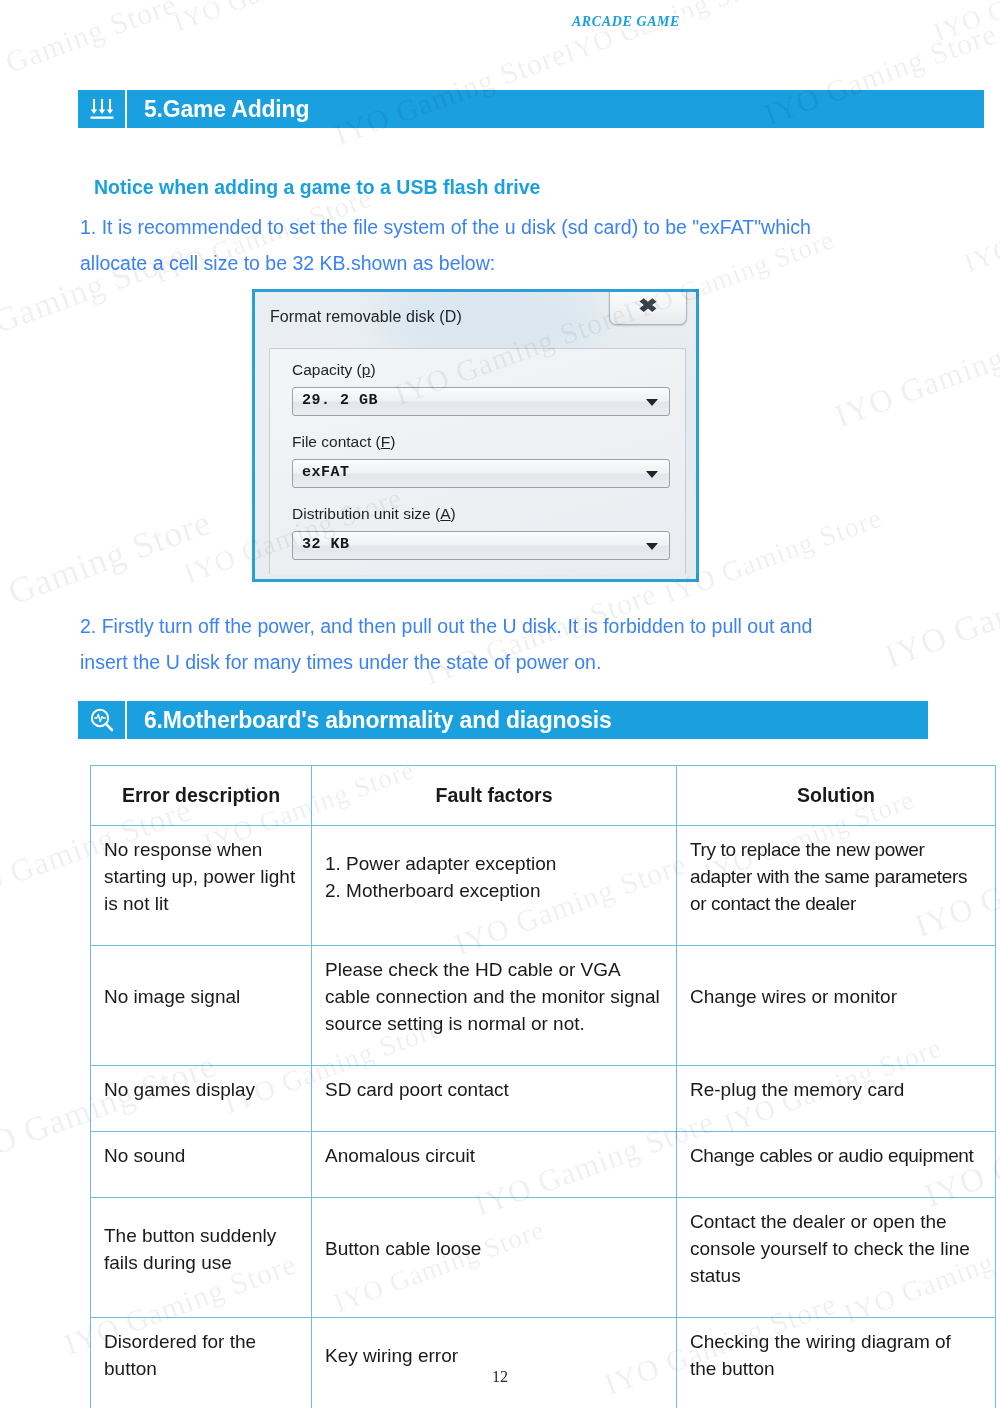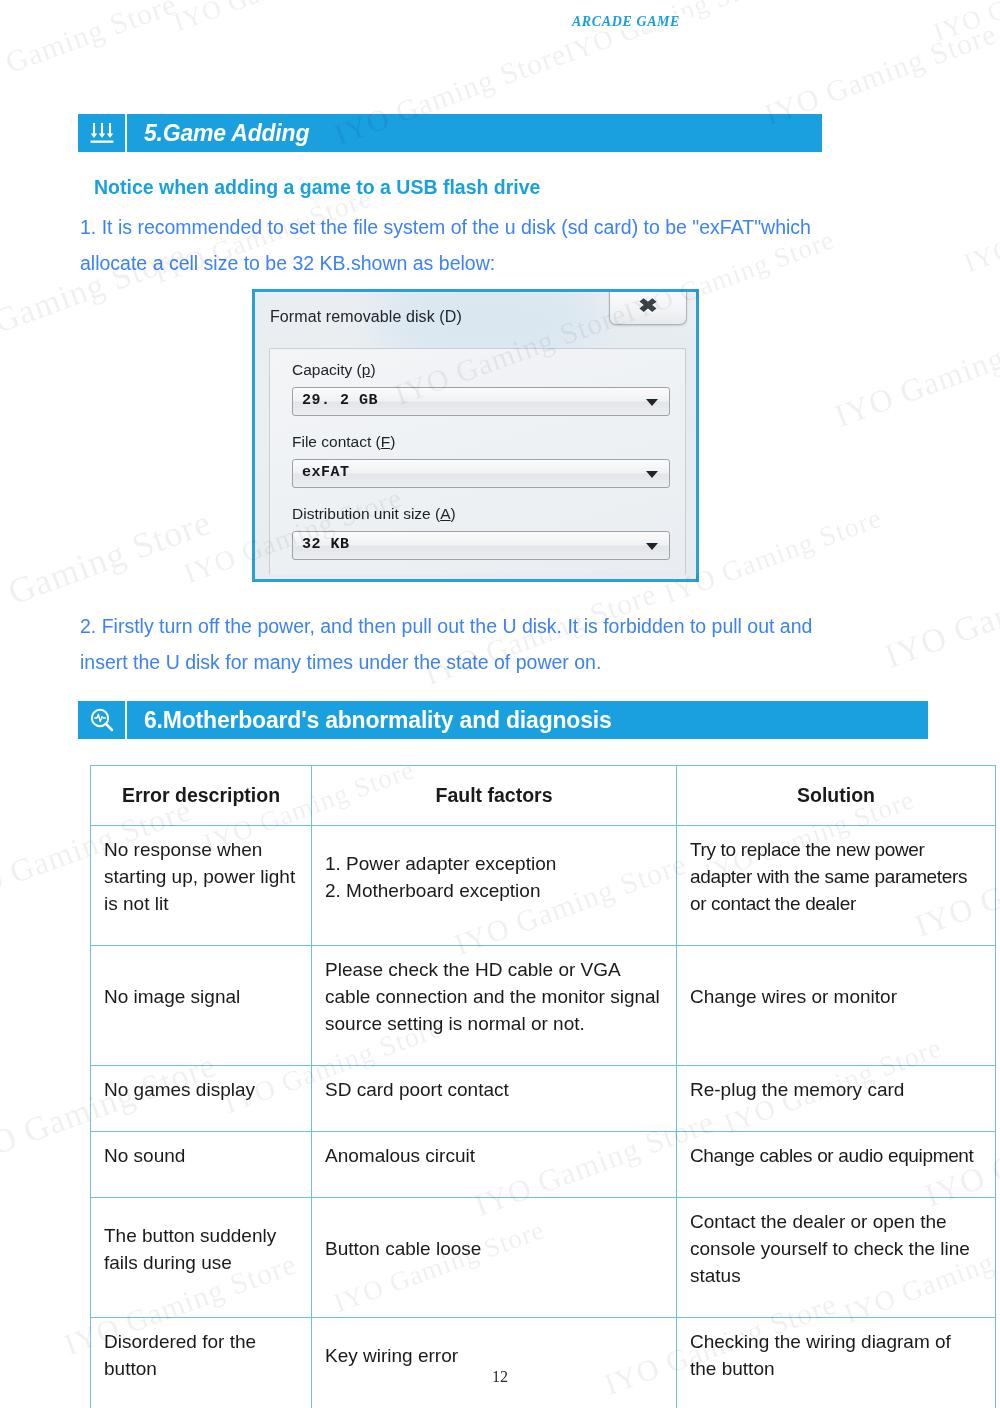--- a/index.html
+++ b/index.html
@@ -304,21 +304,21 @@
     </div>
 
   <div class="top-banner">
     <div class="banner-bar-left"></div>
     <div class="banner-gap">
       <span class="banner-label">ARCADE GAME</span>
     </div>
     <div class="banner-bar-right"></div>
   </div>
 
-  <div class="section-head" style="left:78px; top:114px; width:744px;font-style:italic;">
+  <div class="section-head" style="left:78px; top:90px; width:906px;">
     <div class="sec-icon-box">
       <svg width="26" height="24" viewBox="0 0 26 24" aria-hidden="true">
         <g stroke="#ffffff" stroke-width="2.1" fill="none" stroke-linecap="square">
           <line x1="5" y1="3" x2="5" y2="13"></line>
           <line x1="13" y1="3" x2="13" y2="13"></line>
           <line x1="21" y1="3" x2="21" y2="13"></line>
         </g>
         <path d="M1.8 12.4 L5 17 L8.2 12.4 Z" fill="#ffffff"></path>
         <path d="M9.8 12.4 L13 17 L16.2 12.4 Z" fill="#ffffff"></path>
         <path d="M17.8 12.4 L21 17 L24.2 12.4 Z" fill="#ffffff"></path>

